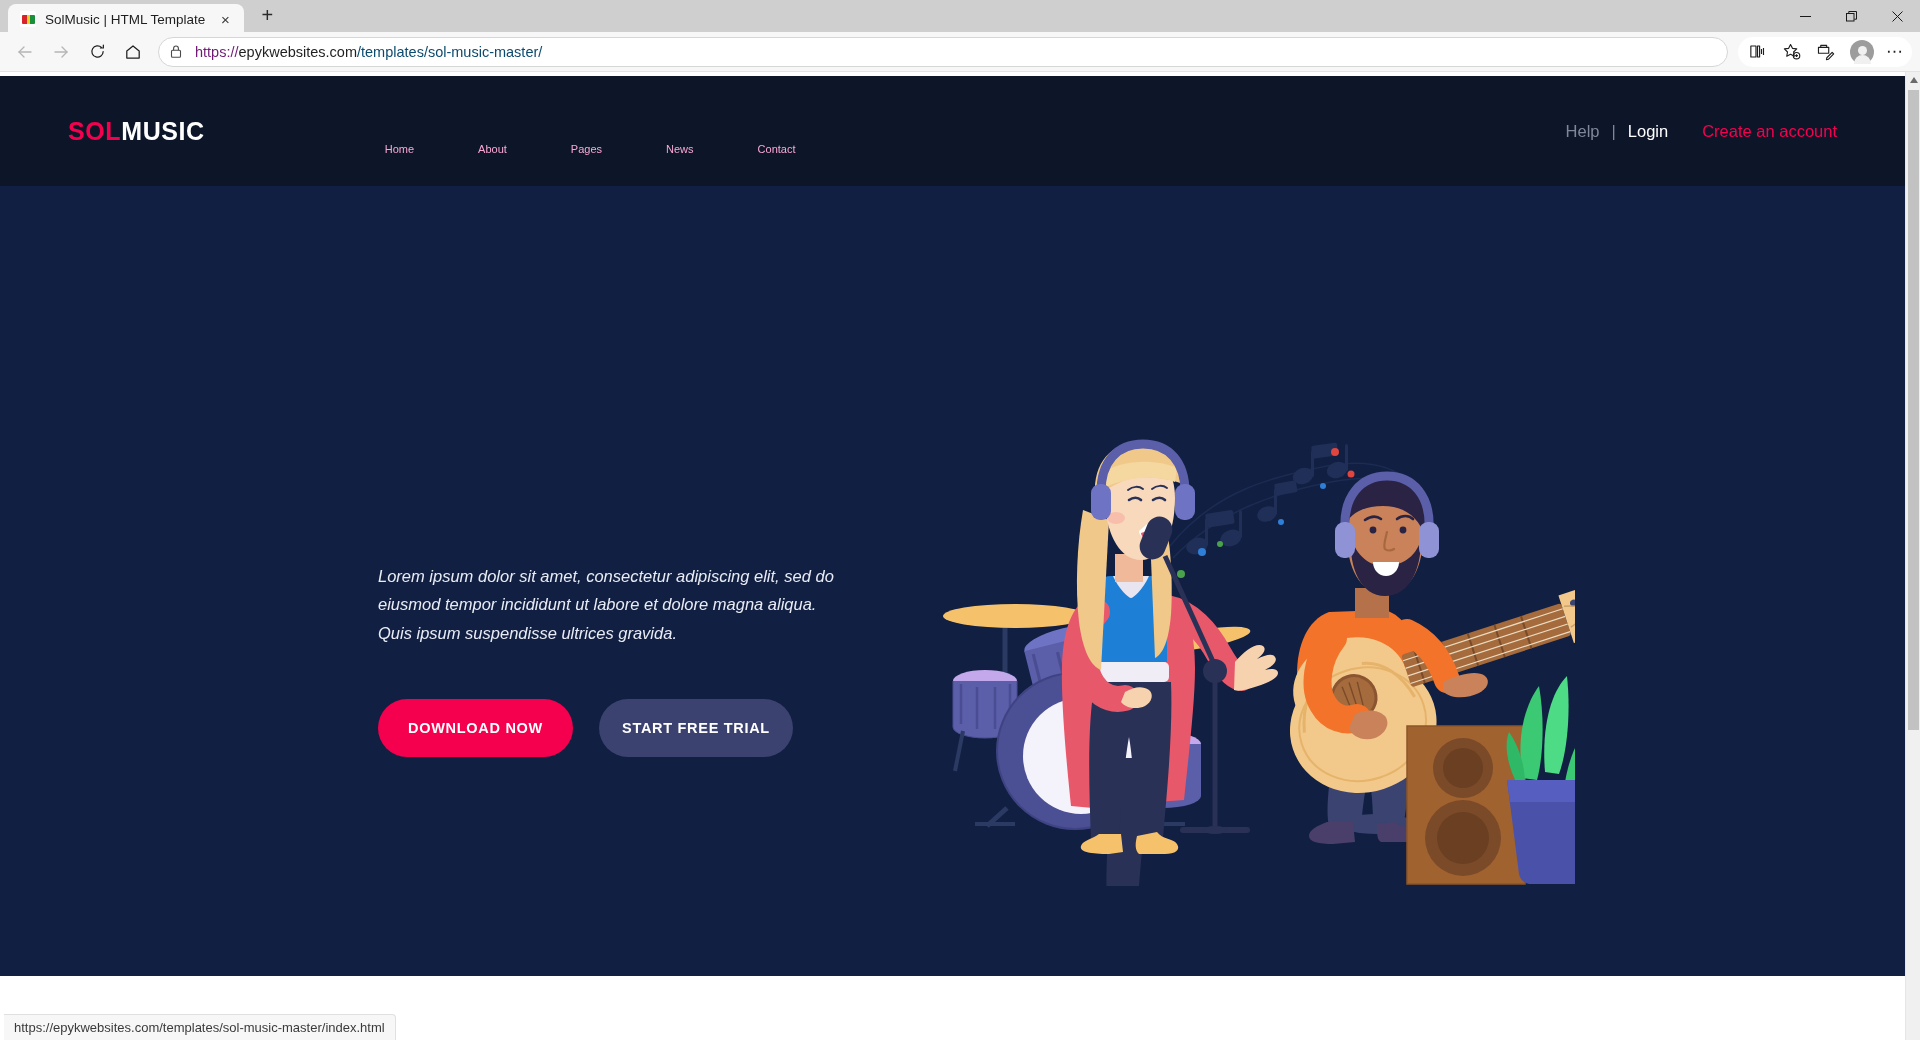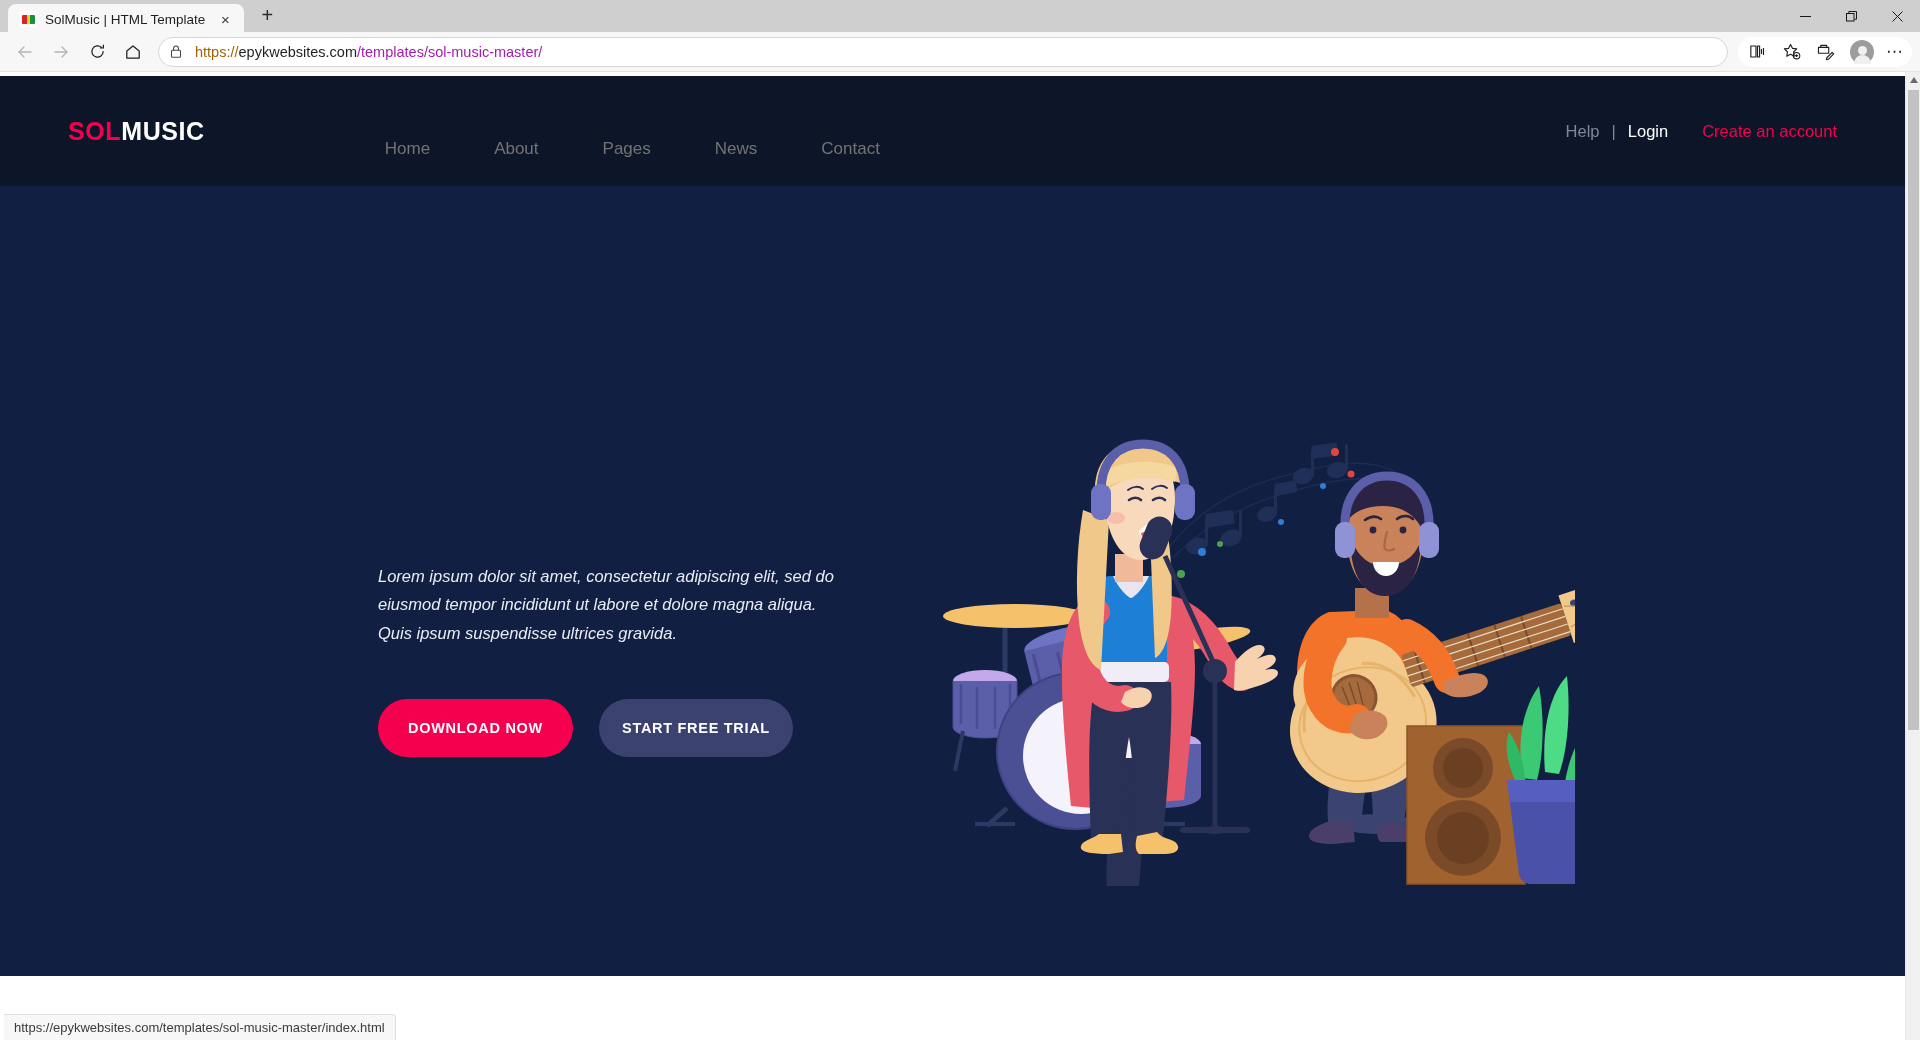--- a/index.html
+++ b/index.html
@@ -68,22 +68,22 @@
   }
   .navbtn.dim { color: #b5b5b5; }
   .navbtn.dark { color: #1f1f1f; }
   .urlbar {
     flex: 1; height: 30px; margin: 0 6px; background: #ffffff;
     border: 1px solid #d6d6d6; border-radius: 16px;
     display: flex; align-items: center; padding: 0 10px; gap: 10px;
   }
   .lock { width: 16px; height: 16px; color: #4a4a4a; flex: none; }
   .urltext { font-size: 14.5px; color: #1f1f1f; white-space: nowrap; }
-  .urltext .scheme { color: #a16207; }
-  .urltext .path { color: #a21caf; }
+  .urltext .scheme { color: #701a75; }
+  .urltext .path { color: #0c4a6e; }
   .toolgroup {
     display: flex; align-items: center; background: #ffffff;
     border-radius: 16px; padding: 0 2px; margin-left: 2px;
   }
   .ticon {
     width: 34px; height: 30px; display: flex;
     align-items: center; justify-content: center; color: #1f1f1f;
   }
   .avatar {
     width: 24px; height: 24px; border-radius: 50%;
@@ -105,21 +105,21 @@
   
   .site-header {
     height: 110px; background: #0d1628;
     display: flex; align-items: center; padding: 0 68px;
   }
   .logo { font-size: 25px; font-weight: 700; letter-spacing: .6px; white-space: nowrap; }
   .logo .sol { color: #f5004f; }
   .logo .music { color: #ffffff; }
   .mainnav { display: flex; align-items: center; gap: 0; margin-left: 148px; }
   .mainnav a {
-    color: #737373; font-size: 17px; text-decoration: none;
+    color: #f9a8d4; font-size: 11px; text-decoration: none;
     padding: 0 32px; white-space: nowrap; margin-top: 36px;
   }
   .utilnav { margin-left: auto; display: flex; align-items: flex-start; gap: 0; }
   .utilnav .help { color: #7f879b; font-size: 16.5px; }
   .utilnav .sep { color: #7f879b; font-size: 16.5px; margin: 0 12px; }
   .utilnav .login { color: #ffffff; font-size: 16.5px; }
   .utilnav .create { color: #f5004f; font-size: 16.5px; margin-left: 34px; white-space: nowrap; }
 
   
   .hero {

